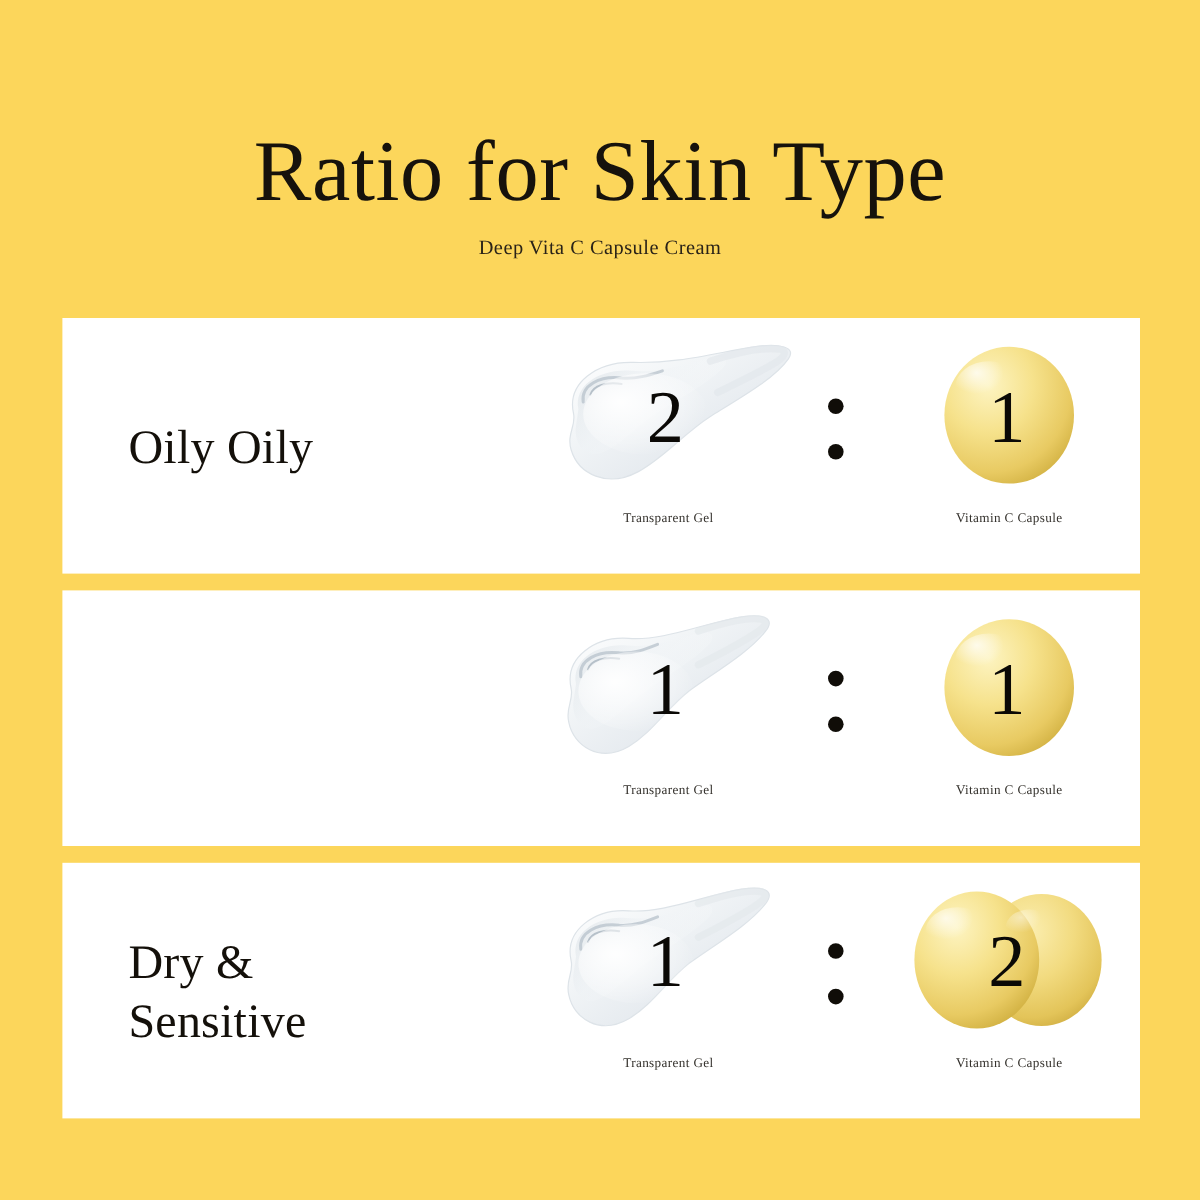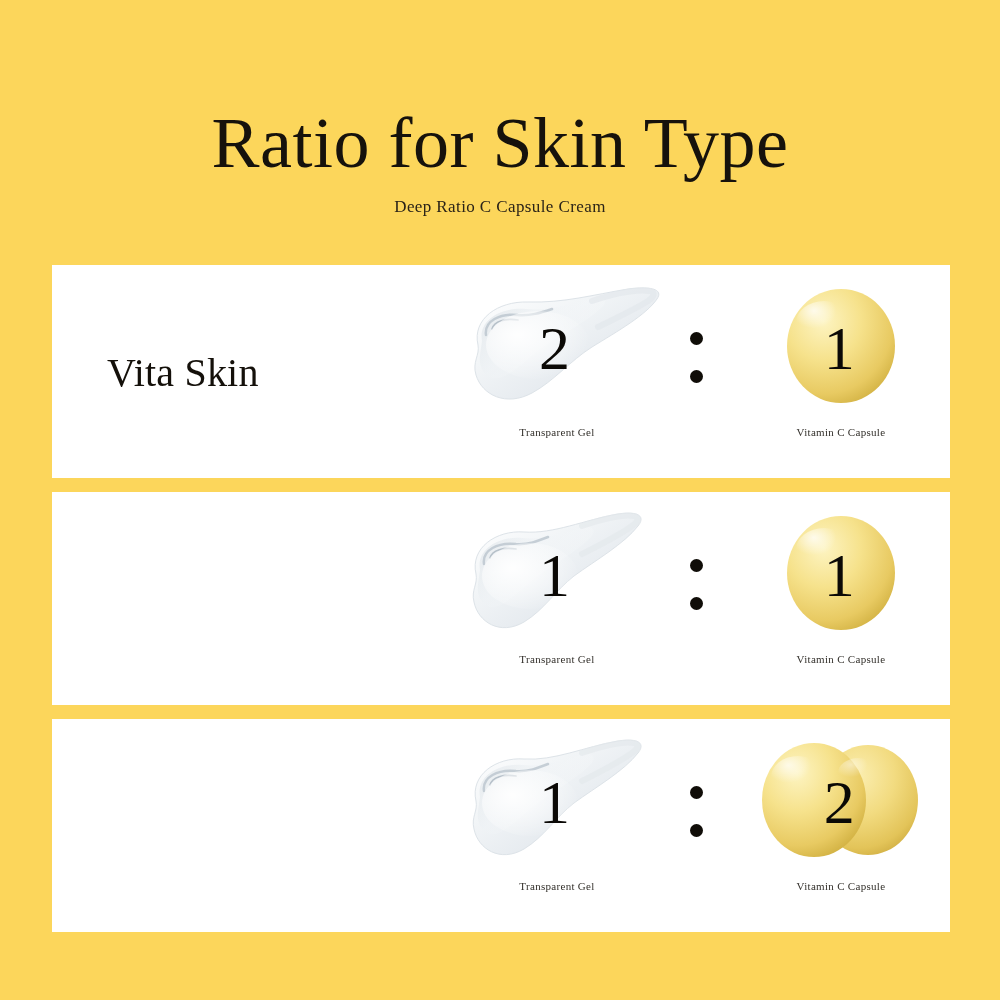--- a/index.html
+++ b/index.html
@@ -154,27 +154,27 @@
   .colon .dot.top { top:8px; }
   .colon .dot.bot { top:46px; }
 </style>
 </head>
 <body>
 
 <div id="page">
 
   <div class="header">
     <div class="title">Ratio for Skin Type</div>
-    <div class="subtitle">Deep Ratio C Capsule Cream</div>
+    <div class="subtitle">Deep Vita C Capsule Cream</div>
   </div>
 
   <div class="cards">
 
     <div class="card">
-      <div class="skin-label">Vita Skin</div>
+      <div class="skin-label">Oily Oily</div>
 
       <div class="ratio">
 
         <div class="side gel">
           <div class="visual">
             <div class="gel-art">
               <svg viewBox="0 0 230 130" xmlns="http://www.w3.org/2000/svg">
                 <defs>
                   <linearGradient id="g1a" x1="0" y1="0" x2="1" y2="1">
                     <stop offset="0%" stop-color="#ffffff"></stop>
@@ -303,20 +303,22 @@
             </div>
             <div class="num">1</div>
           </div>
           <div class="caption">Vitamin C Capsule</div>
         </div>
 
       </div>
     </div>
 
     <div class="card">
+      <div class="skin-label">Dry &amp;
+Sensitive</div>
 
       <div class="ratio">
 
         <div class="side gel">
           <div class="visual">
             <div class="gel-art">
               <svg viewBox="0 0 230 130" xmlns="http://www.w3.org/2000/svg">
                 <defs>
                   <linearGradient id="g3a" x1="0" y1="0" x2="1" y2="1">
                     <stop offset="0%" stop-color="#ffffff"></stop>

